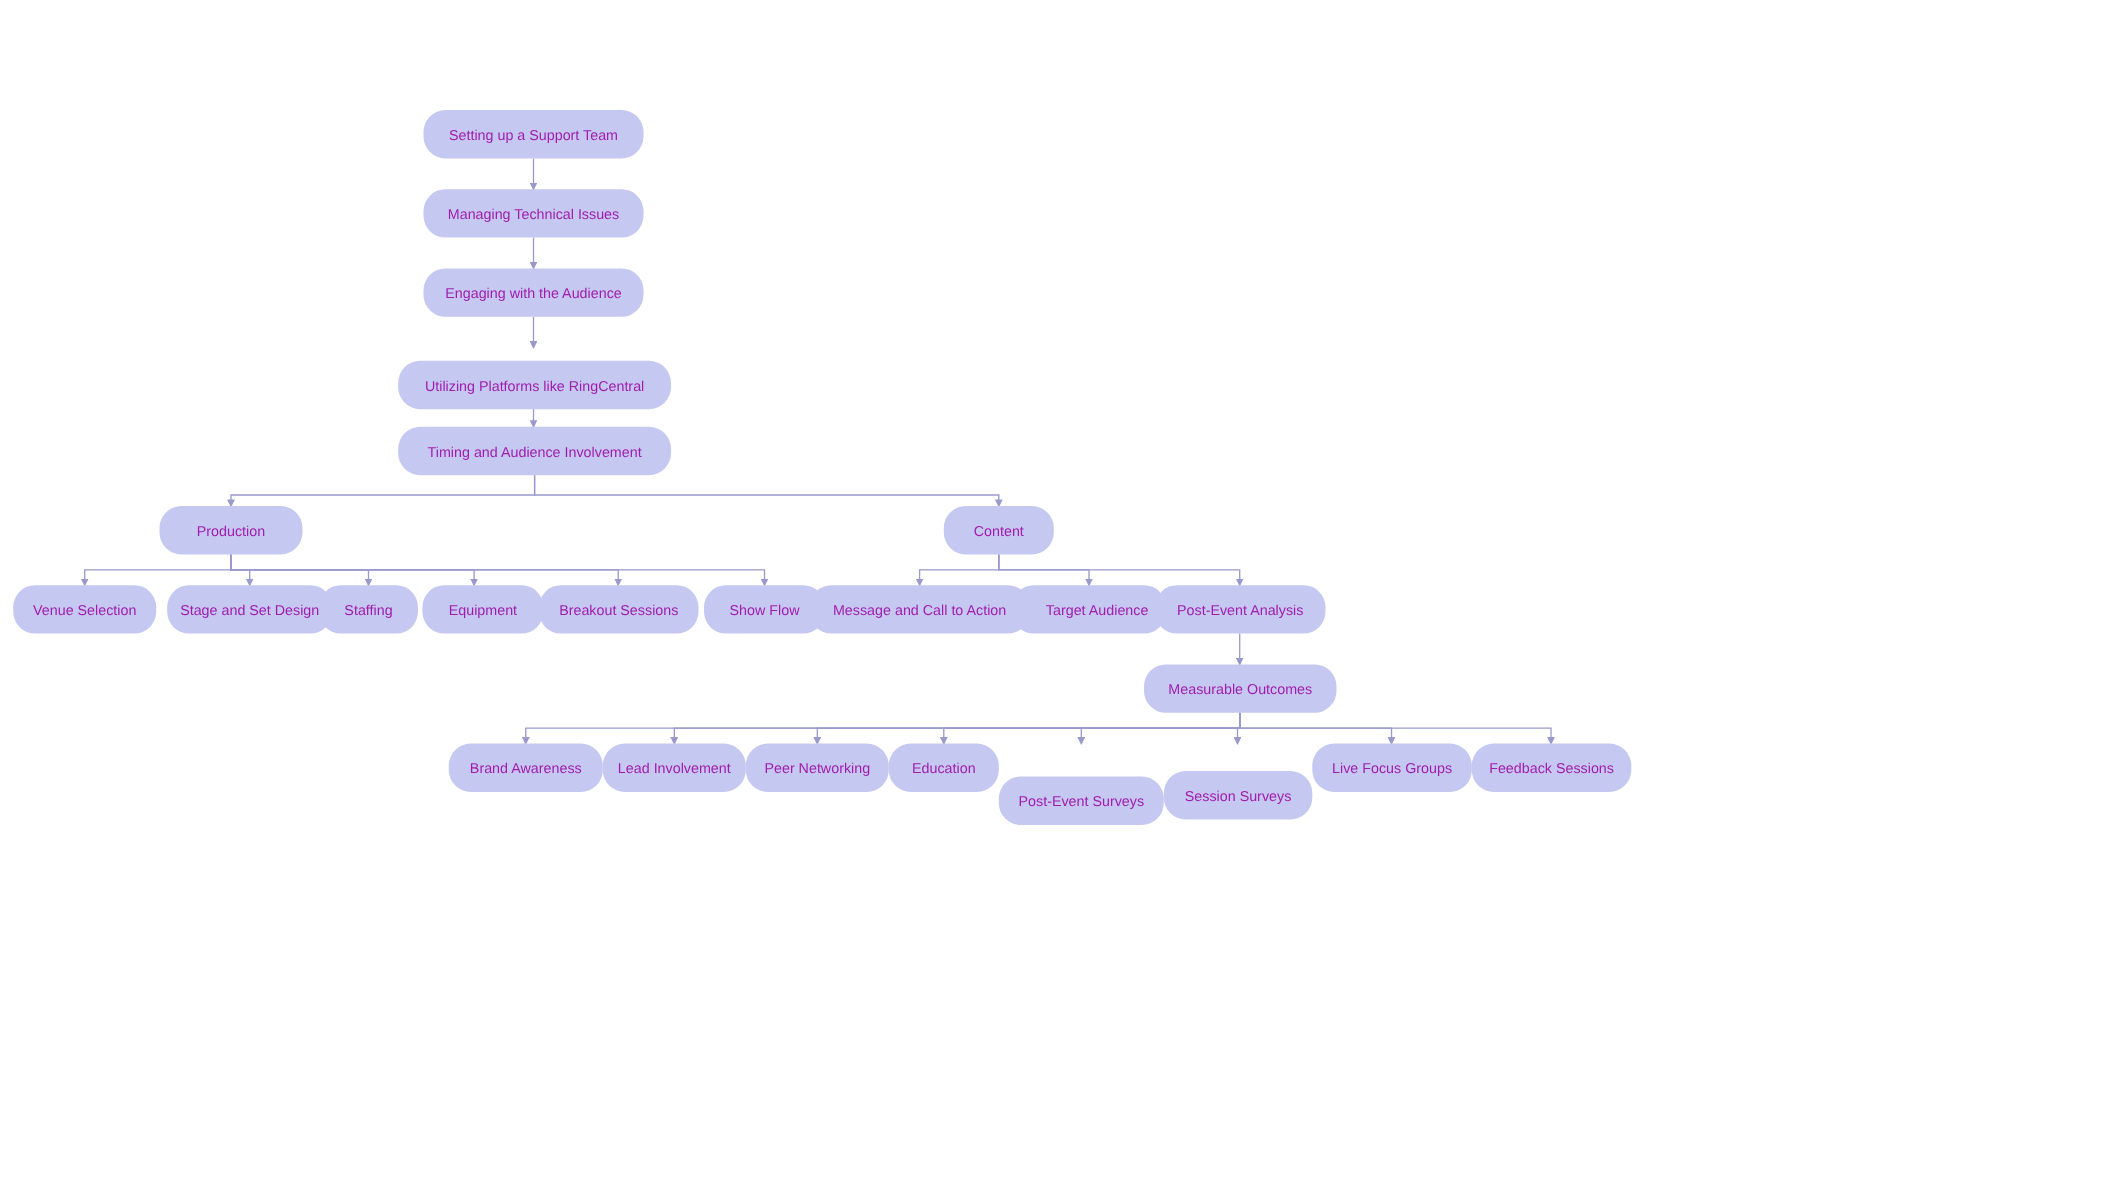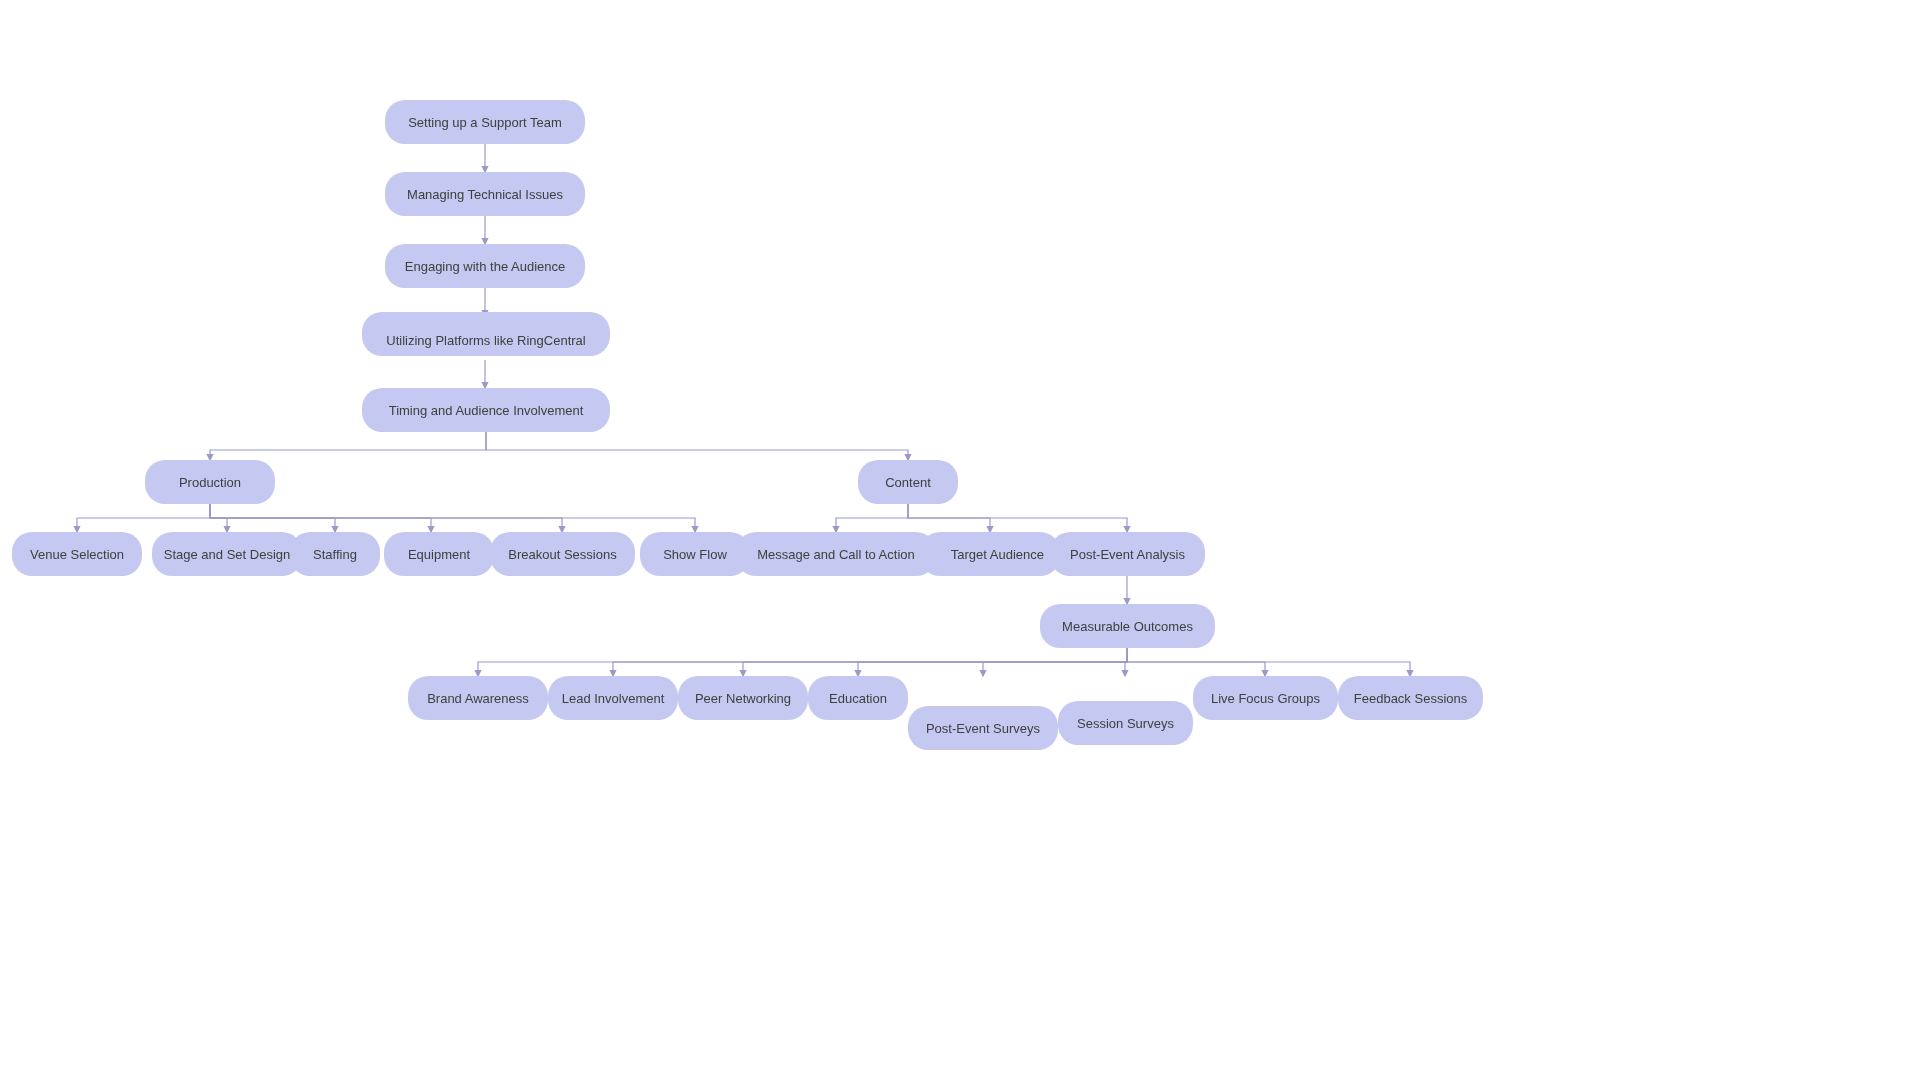--- a/index.html
+++ b/index.html
@@ -20,21 +20,21 @@
     }
     .node {
       position: absolute;
       background: #c5c8f0;
       border-radius: 20px;
       display: flex;
       align-items: center;
       justify-content: center;
       text-align: center;
       font-size: 13px;
-      color: #404040;
+      color: #a21caf;
       padding: 8px 16px;
       white-space: nowrap;
     }
   </style>
 </head>
 <body>
 
 <svg id="connections-svg" xmlns="http://www.w3.org/2000/svg">
 
   <line x1="485" y1="144" x2="485" y2="172" stroke="#9999cc" stroke-width="1.2" marker-end="url(#arrow)"></line>
@@ -94,21 +94,21 @@
 
 <div class="node" style="left:385px;top:100px;width:200px;height:44px;">
   <span>Setting up a Support Team</span>
 </div>
 <div class="node" style="left:385px;top:172px;width:200px;height:44px;">
   <span>Managing Technical Issues</span>
 </div>
 <div class="node" style="left:385px;top:244px;width:200px;height:44px;">
   <span>Engaging with the Audience</span>
 </div>
-<div class="node" style="left:362px;top:312px;width:248px;height:44px;align-items:flex-end;">
+<div class="node" style="left:362px;top:328px;width:248px;height:44px;">
   <span>Utilizing Platforms like RingCentral</span>
 </div>
 <div class="node" style="left:362px;top:388px;width:248px;height:44px;">
   <span>Timing and Audience Involvement</span>
 </div>
 <div class="node" style="left:145px;top:460px;width:130px;height:44px;">
   <span>Production</span>
 </div>
 <div class="node" style="left:858px;top:460px;width:100px;height:44px;">
   <span>Content</span>

